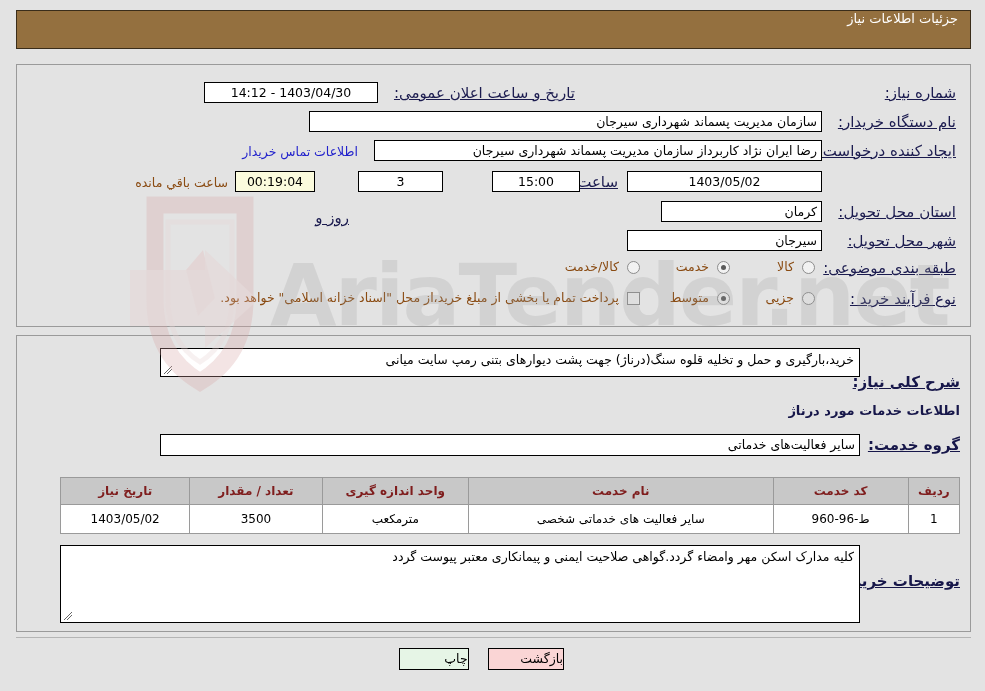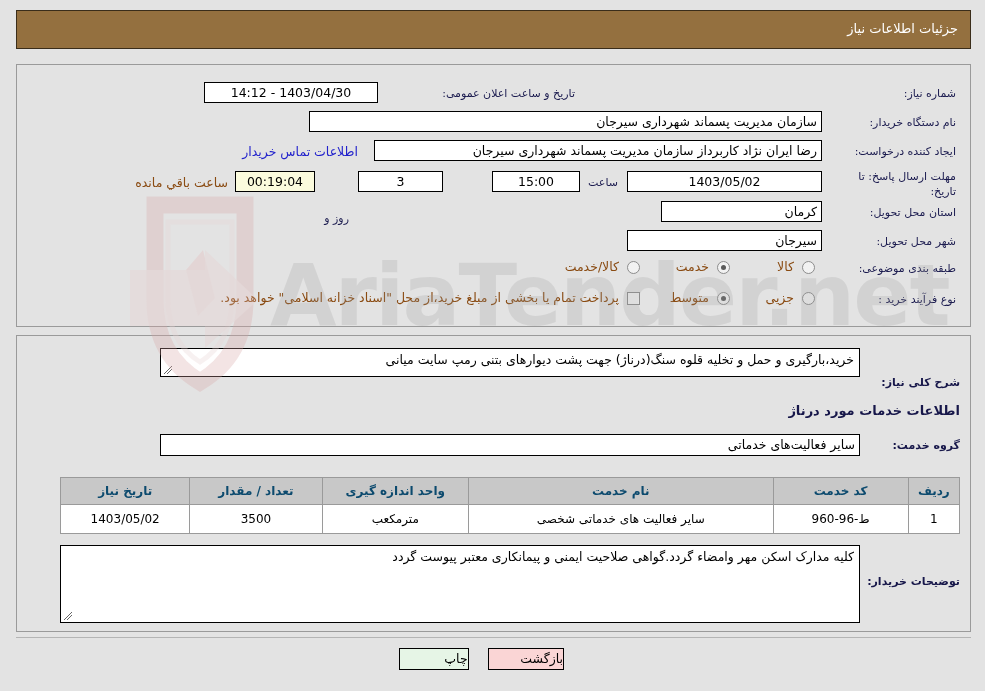--- a/index.html
+++ b/index.html
@@ -33,44 +33,45 @@
     top: 10px; right: 14px;
     width: 955px;
     height: 39px;
     background: #94703f;
     border: 1px solid #3a2d1a;
     box-sizing: border-box;
   }
   .header-title {
     position: absolute;
     right: 12px;
-    top: 10px;
+    top: 0;
     color: #ffffff;
     font-size: 13px;
     font-weight: normal;
     letter-spacing: 0;
   }
 
   
   .panel {
     position: absolute;
     box-sizing: border-box;
     border: 1px solid #9a9a9a;
     background: #e3e3e3;
   }
   #panel-top   { right: 14px; top: 64px;  width: 955px; height: 263px; }
   #panel-mid   { right: 14px; top: 335px; width: 955px; height: 297px; }
 
   
   .lbl {
     position: absolute;
-    font-size: 11px;
+    font-size: 15px;
     color: #1b1b4f;
     white-space: nowrap;
     line-height: 15px;
+    text-decoration: underline;
   }
   .lbl-bold {
     font-weight: bold;
     color: #17174a;
   }
   .inp {
     position: absolute;
     box-sizing: border-box;
     border: 1px solid #000;
     background: #ffffff;
@@ -165,21 +166,21 @@
     position: absolute;
     border-collapse: collapse;
     font-size: 12px;
     direction: rtl;
     background: #fff;
   }
   .tbl th {
     background: #c8c8c8;
     border: 1px solid #9a9a9a;
     font-weight: bold;
-    color: #0c4a6e;
+    color: #7f1d1d;
     height: 26px;
     padding: 0 6px;
     white-space: nowrap;
     font-size: 12px;
   }
   .tbl td {
     background: #fff;
     border: 1px solid #9a9a9a;
     height: 28px;
     padding: 0 6px;
@@ -242,21 +243,20 @@
     <div class="lbl" style="right:395px; top:21px;">تاریخ و ساعت اعلان عمومی:</div>
     <div class="inp" style="right:592px; top:17px; width:174px;">1403/04/30 - 14:12</div>
 
     <div class="lbl" style="right:14px; top:50px;">نام دستگاه خریدار:</div>
     <div class="inp right" style="right:148px; top:46px; width:513px;">سازمان مدیریت پسماند شهرداری سیرجان</div>
 
     <div class="lbl" style="right:14px; top:79px;">ایجاد کننده درخواست:</div>
     <div class="inp right" style="right:148px; top:75px; width:448px;">رضا ایران نژاد کاربرداز سازمان مدیریت پسماند شهرداری سیرجان</div>
     <div class="link" style="right:612px; top:79px;">اطلاعات تماس خریدار</div>
 
-    <div class="lbl" style="right:14px; top:104px; width:126px; white-space:normal; text-align:right;">مهلت ارسال پاسخ: تا تاریخ:</div>
     <div class="inp" style="right:148px; top:106px; width:195px;">1403/05/02</div>
     <div class="lbl" style="right:352px; top:110px;">ساعت</div>
     <div class="inp" style="right:390px; top:106px; width:88px;">15:00</div>
     <div class="inp" style="right:527px; top:106px; width:85px;">3</div>
     <div class="lbl" style="right:621px; top:110px;margin-top:36px;">روز و</div>
     <div class="inp yellow" style="right:655px; top:106px; width:80px;">00:19:04</div>
     <div class="orange" style="right:742px; top:110px;">ساعت باقي مانده</div>
 
     <div class="lbl" style="right:14px; top:140px;">استان محل تحویل:</div>
     <div class="inp right" style="right:148px; top:136px; width:161px;">کرمان</div>

